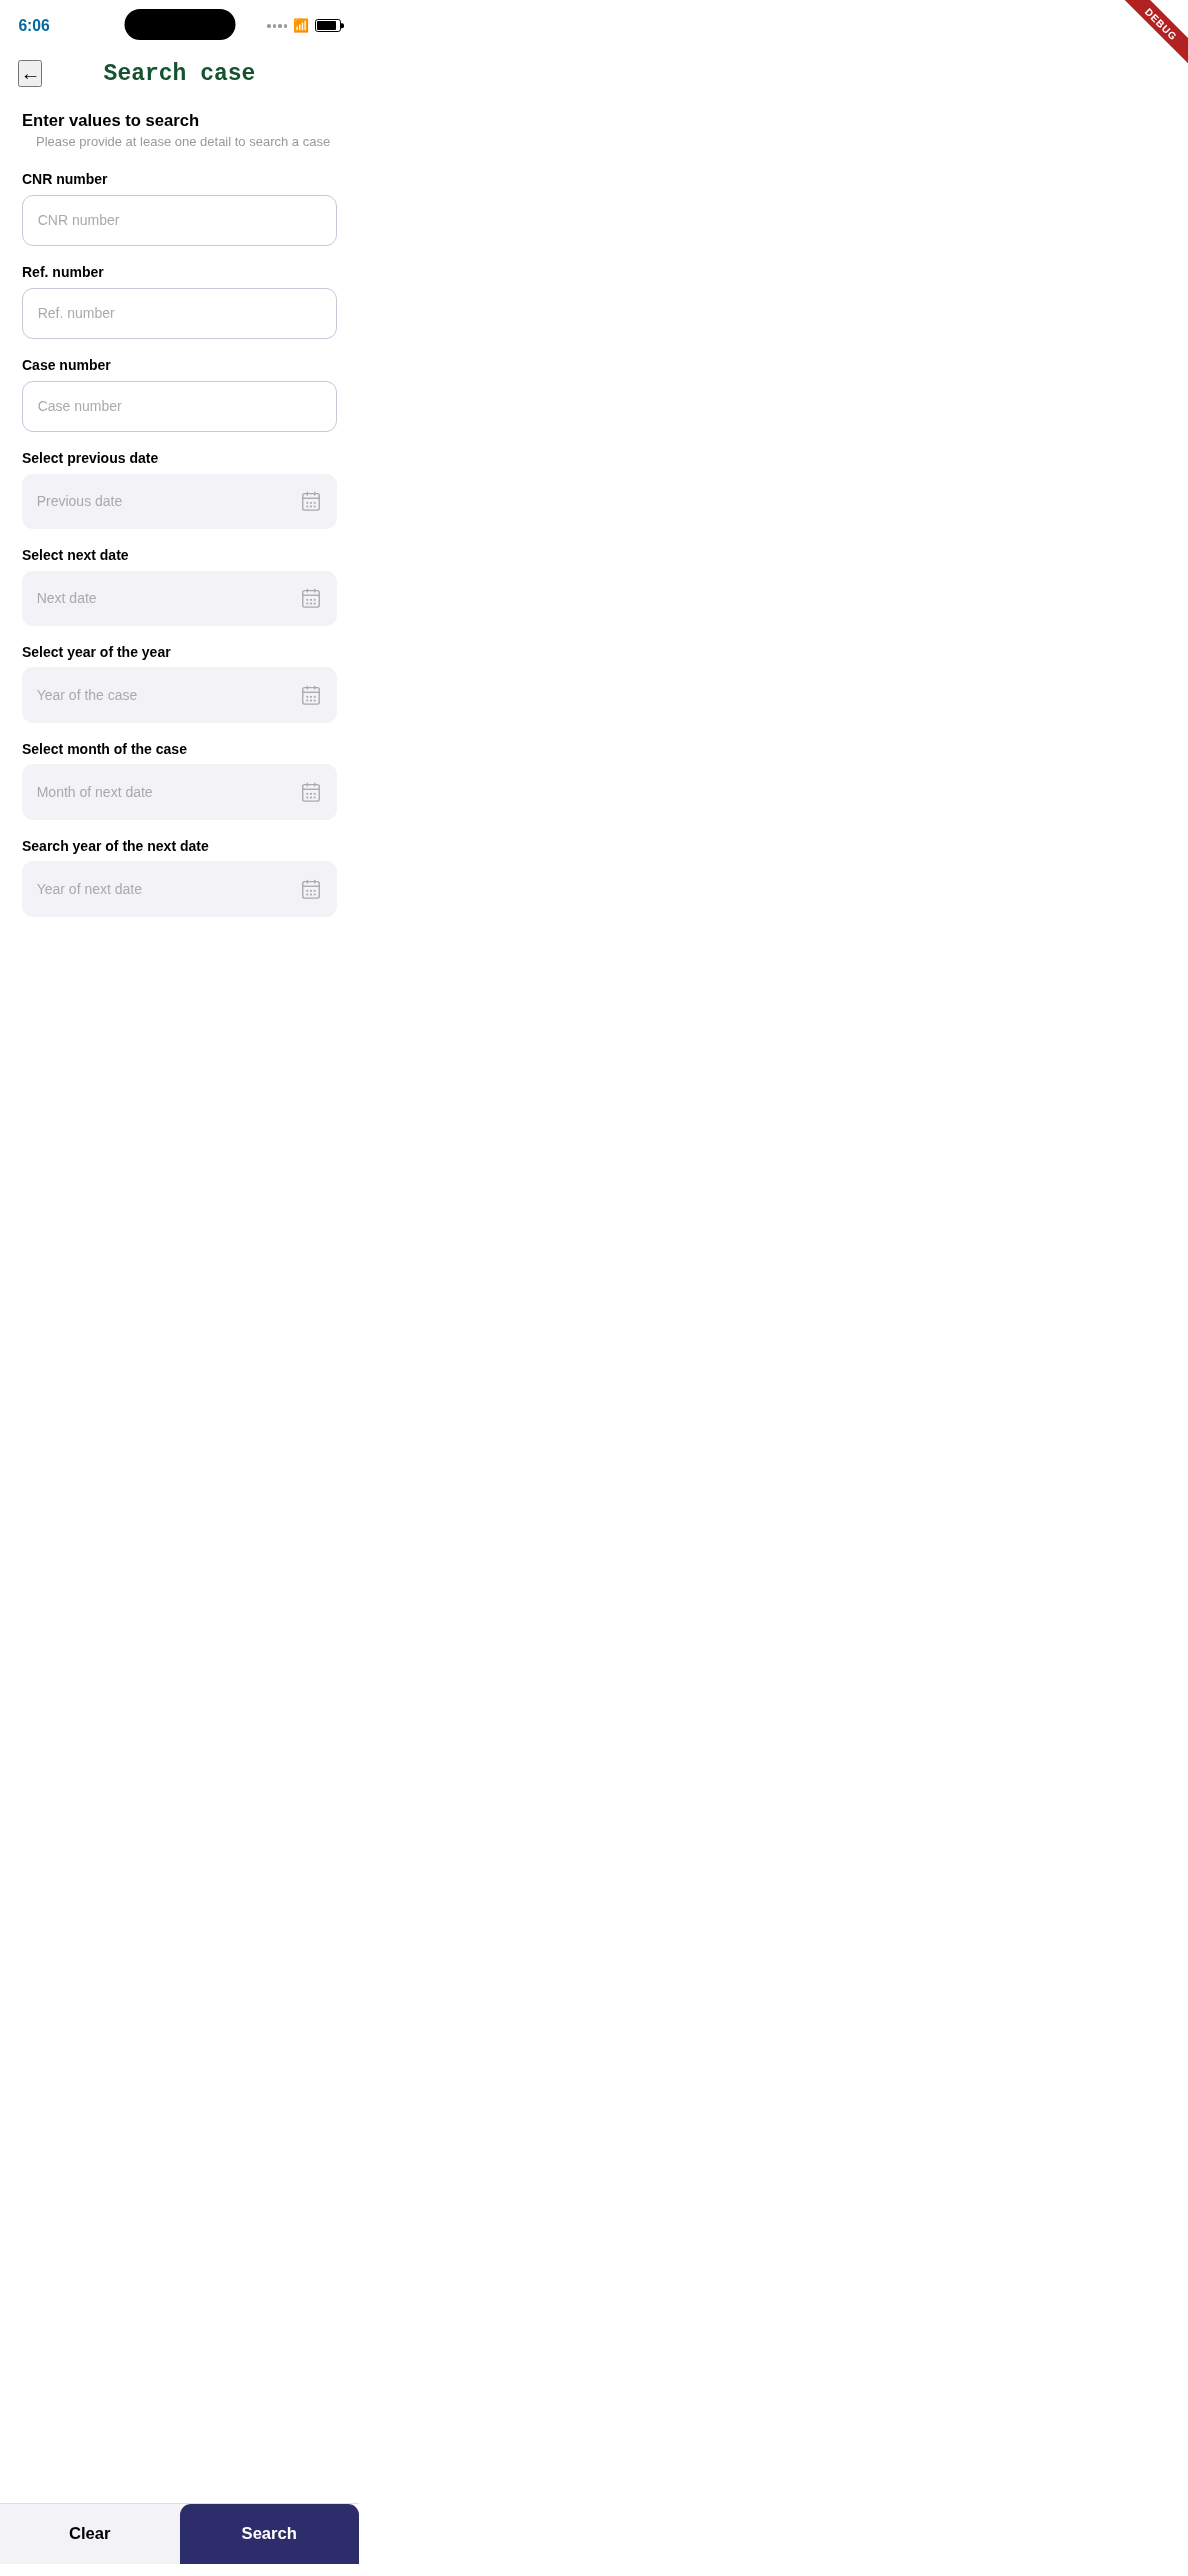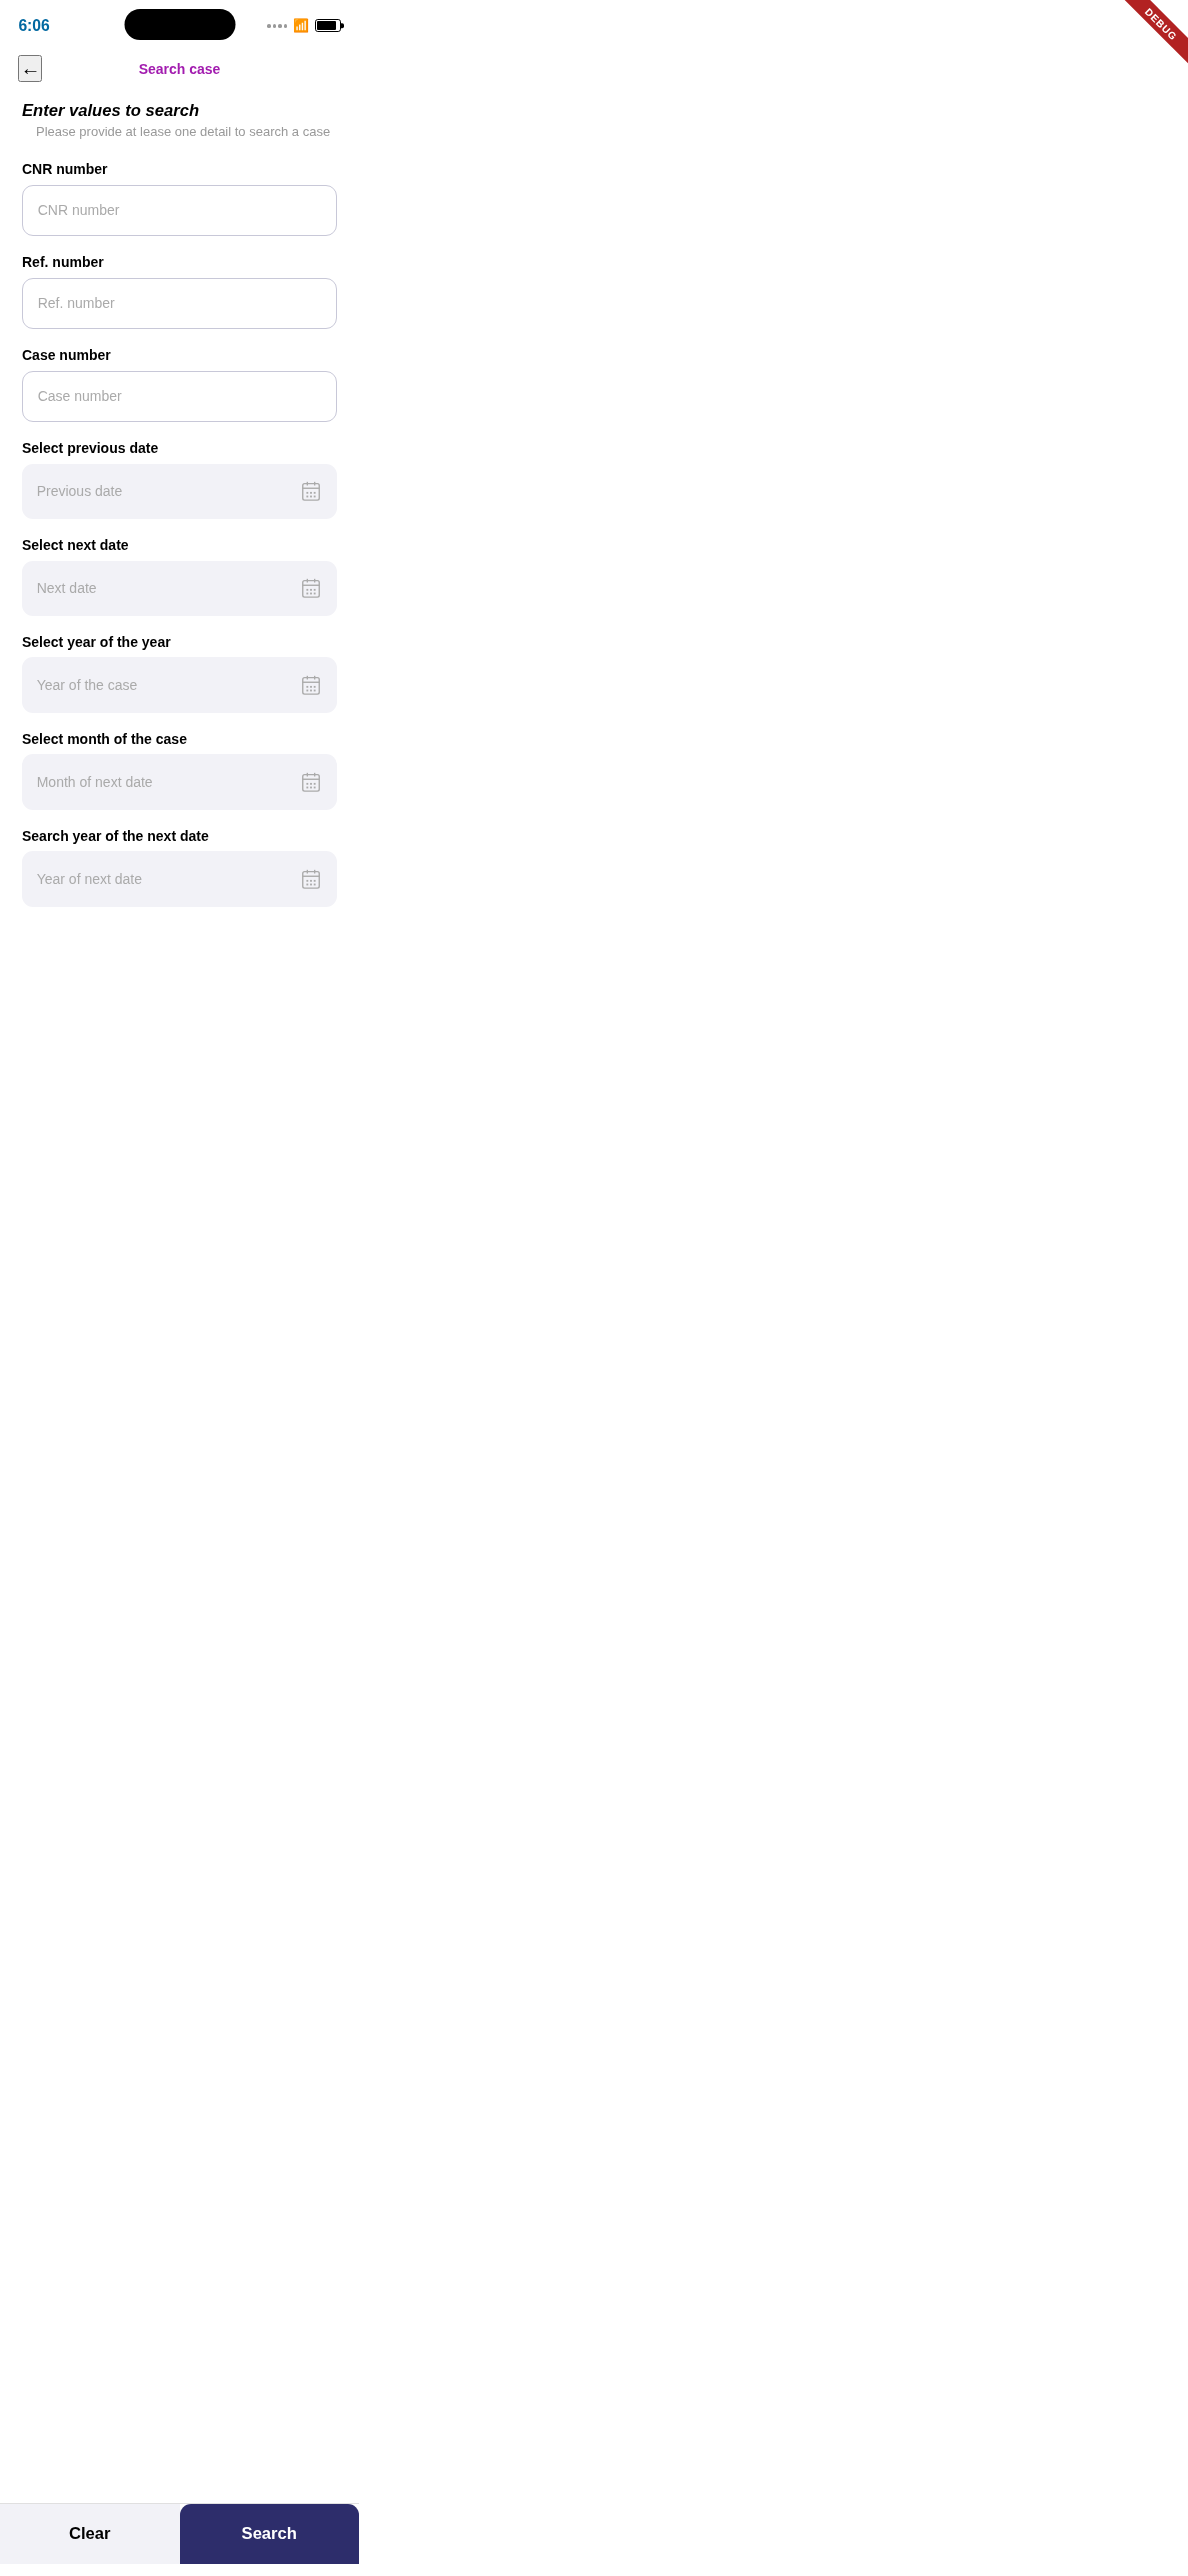--- a/index.html
+++ b/index.html
@@ -113,36 +113,36 @@
     .back-button {
       position: absolute;
       left: 18.4px;
       font-size: 20px;
       color: #000;
       cursor: pointer;
       font-weight: 300;
     }
 
     .nav-title {
-      font-size: 14px;
+      font-size: 23px;
       font-weight: 700;
-      color: #a21caf;
+      color: #14532d;
+      font-family: Liberation Mono, monospace;
     }
 
     
     .main-content {
       padding: 9.2px 22px 111px 22px;
     }
 
     .section-title {
       font-size: 16.6px;
       font-weight: 700;
       color: #000;
       margin-bottom: 3.7px;
-      font-style: italic;
     }
 
     .section-subtitle {
       font-size: 13px;
       color: #999;
       margin-bottom: 22px;
       margin-left: 14px;
     }
 
     .field-group {

